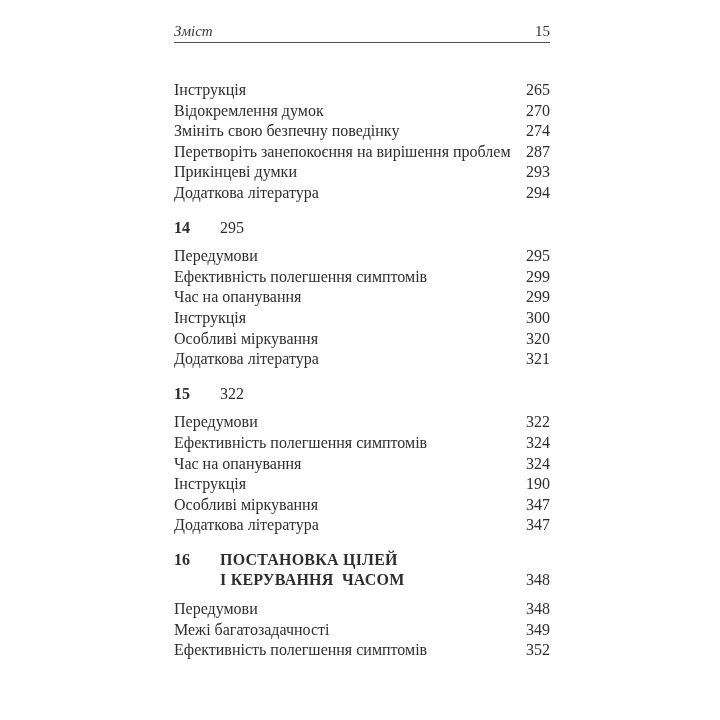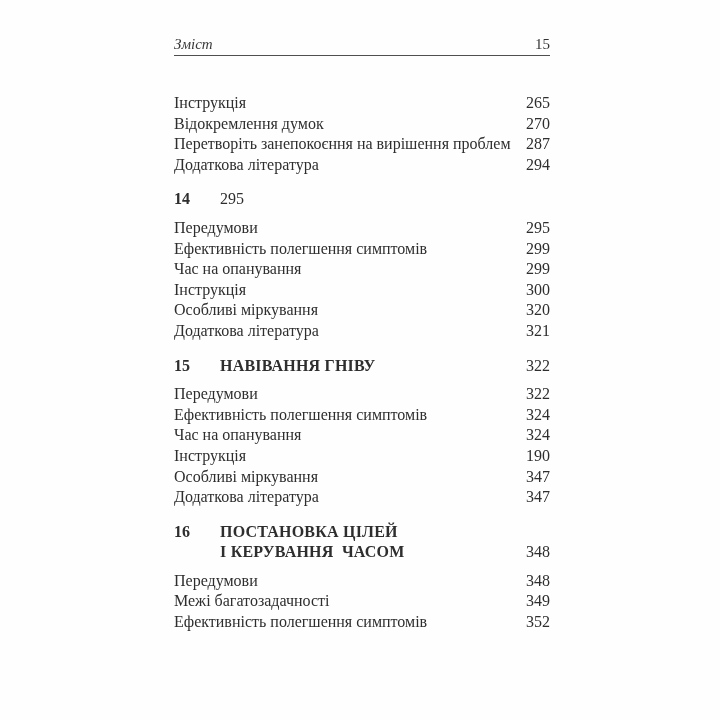--- a/index.html
+++ b/index.html
@@ -12,21 +12,21 @@
     width: 720px;
     height: 720px;
     background: #fefefe;
     color: #2e2e2e;
     font-family: "Liberation Serif", "DejaVu Serif", serif;
     overflow: hidden;
   }
   .content {
     position: absolute;
     left: 174px;
-    top: 35px;
+    top: 22px;
     width: 376px;
   }
   .running-header {
     display: flex;
     justify-content: space-between;
     align-items: baseline;
     font-size: 15px;
     line-height: 18px;
   }
   .running-title {
@@ -94,26 +94,34 @@
   <div class="entry">
     <span class="entry-label">Інструкція</span>
     <span class="entry-page">265</span>
   </div>
 
   <div class="entry">
     <span class="entry-label">Відокремлення думок</span>
     <span class="entry-page">270</span>
   </div>
 
+  <div class="entry">
+    <span class="entry-label">Змініть свою безпечну поведінку</span>
+    <span class="entry-page">274</span>
+  </div>
 
   <div class="entry">
     <span class="entry-label">Перетворіть занепокоєння на вирішення проблем</span>
     <span class="entry-page">287</span>
   </div>
 
+  <div class="entry">
+    <span class="entry-label">Прикінцеві думки</span>
+    <span class="entry-page">293</span>
+  </div>
 
   <div class="entry">
     <span class="entry-label">Додаткова література</span>
     <span class="entry-page">294</span>
   </div>
 
   <div class="chapter">
     <span class="ch-num">14</span>
     <span class="ch-page">295</span>
   </div>
@@ -143,21 +151,20 @@
     <span class="entry-page">320</span>
   </div>
 
   <div class="entry">
     <span class="entry-label">Додаткова література</span>
     <span class="entry-page">321</span>
   </div>
 
   <div class="chapter">
     <span class="ch-num">15</span>
-    <span class="ch-title">НАВІВАННЯ ГНІВУ</span>
     <span class="ch-page">322</span>
   </div>
 
   <div class="entry">
     <span class="entry-label">Передумови</span>
     <span class="entry-page">322</span>
   </div>
 
   <div class="entry">
     <span class="entry-label">Ефективність полегшення симптомів</span>

